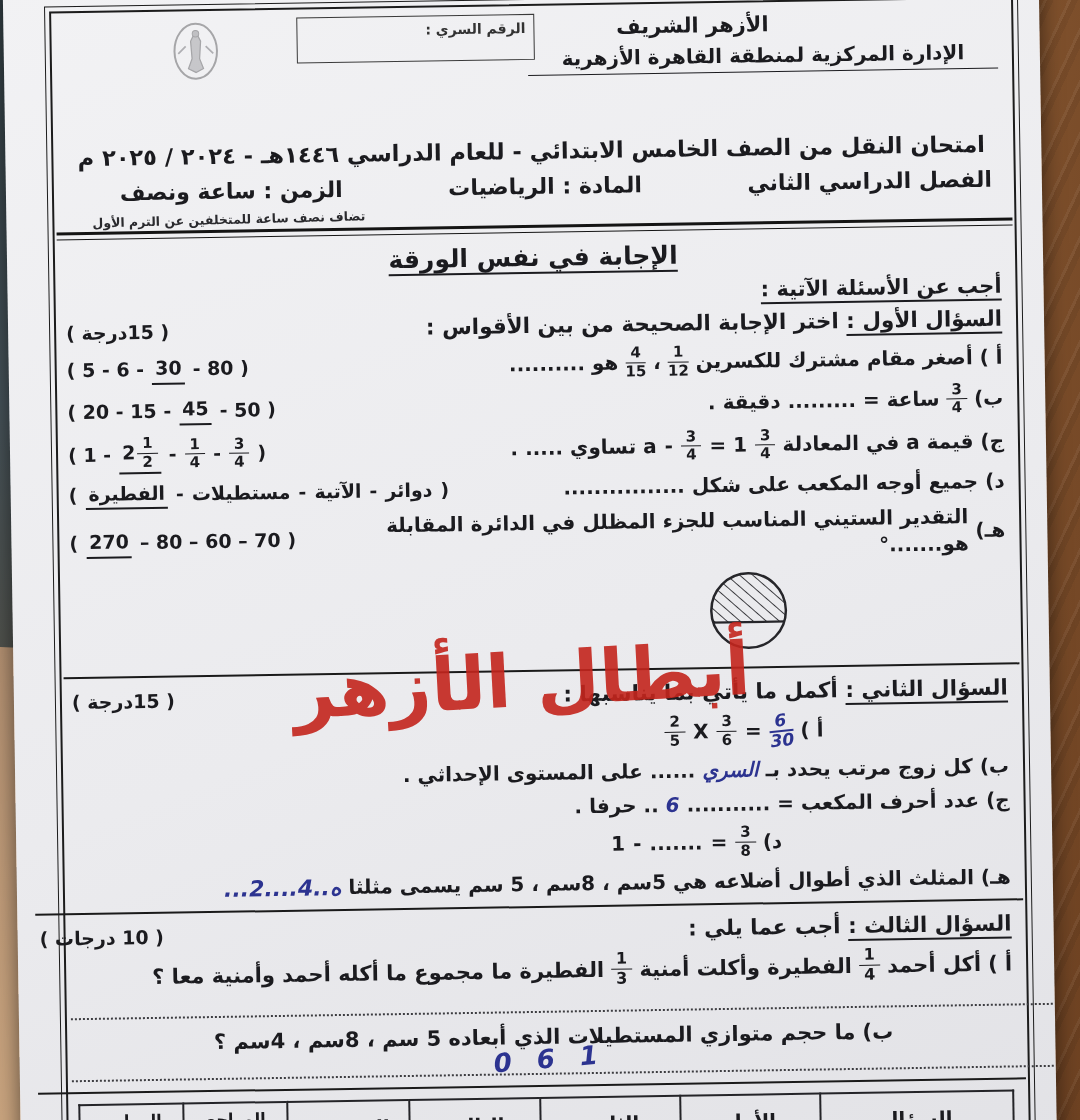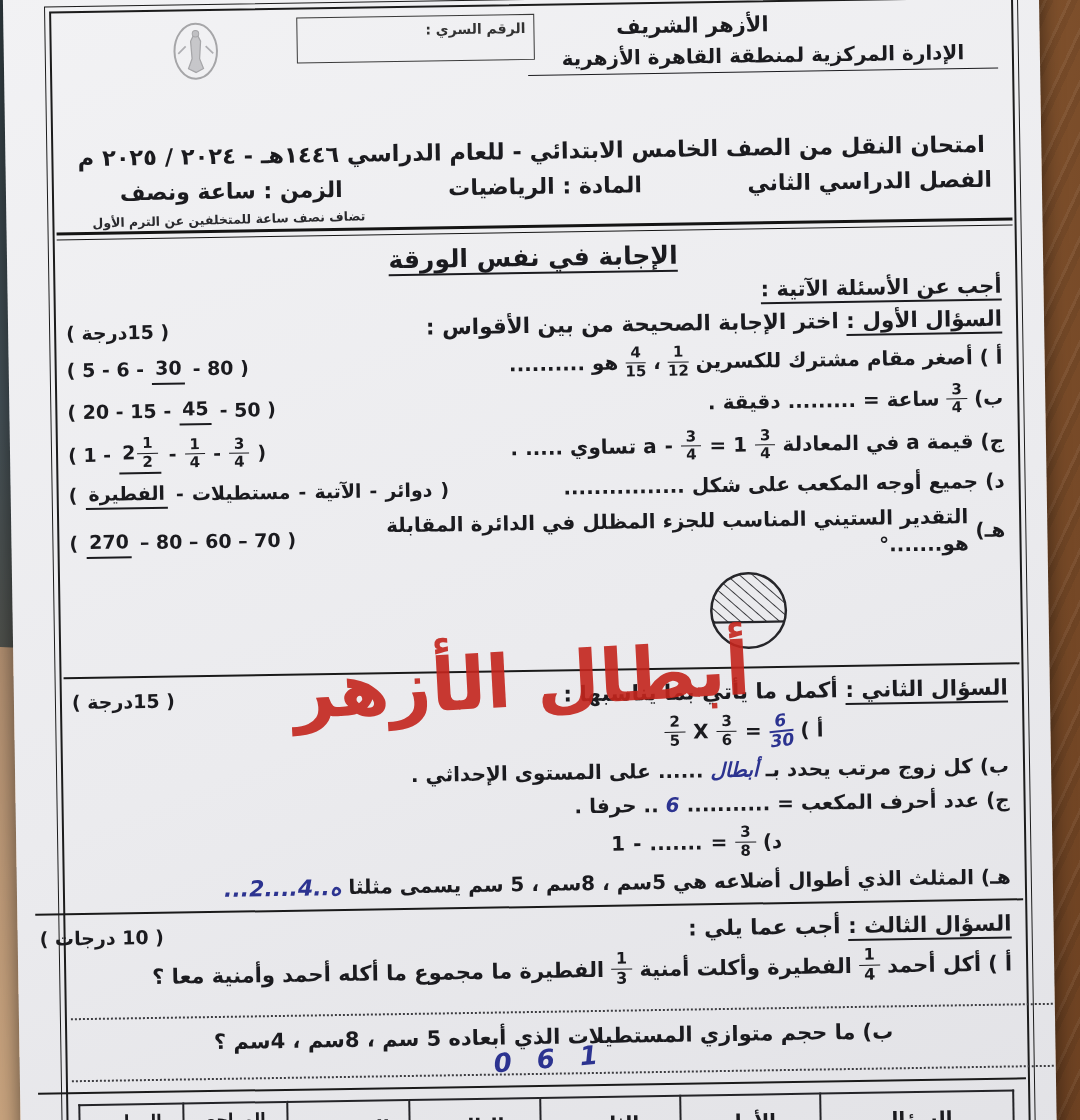--- a/index.html
+++ b/index.html
@@ -287,21 +287,21 @@
               <span class="n">6</span>
               <span class="d">30</span>
             </span>
         </span>
       </div>
 
       <div class="row">
         <span class="qtext">
           <span>ب)</span>
           <span>كل زوج مرتب يحدد بـ</span>
-            <span class="hand">أبطال</span>
+            <span class="hand">السري</span>
             <span>...... على المستوى الإحداثي .</span>
         </span>
       </div>
 
       <div class="row">
         <span class="qtext">
           <span>ج)</span>
           <span>عدد أحرف المكعب = ...........</span>
             <span class="hand">6</span>
             <span>.. حرفا .</span>

